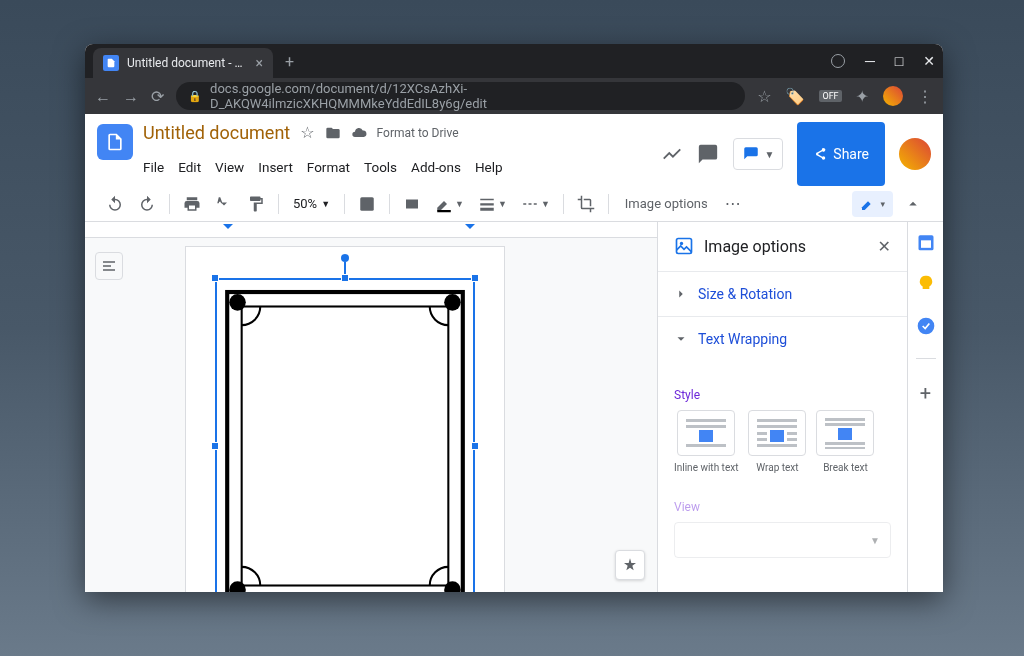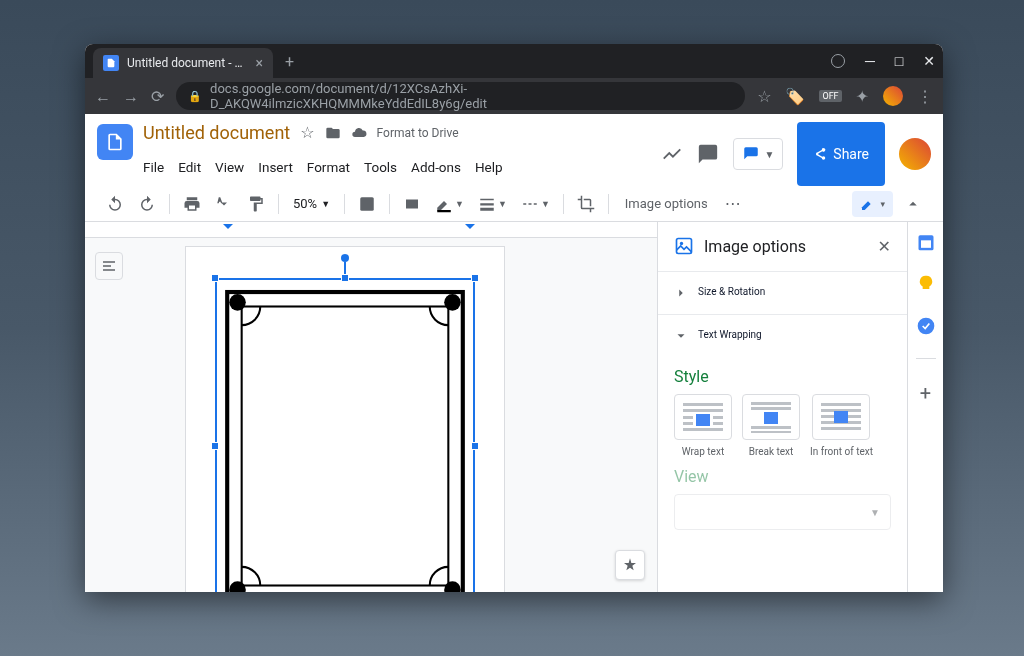--- a/index.html
+++ b/index.html
@@ -70,24 +70,24 @@
 .rot::after{content:'';position:absolute;top:8px;left:3px;width:2px;height:12px;background:#1a73e8;}
 .frame-img { position:absolute; inset: 6px; }
 .frame-img svg { width: 100%; height: 100%; }
 .explore-btn { position: absolute; right: 12px; bottom: 12px; width: 30px; height: 30px; background: #fff; border: 1px solid #dadce0; border-radius: 4px; display: flex; align-items: center; justify-content: center; box-shadow: 0 1px 3px rgba(0,0,0,0.15); }
 .sidebar { width: 250px; border-left: 1px solid #dadce0; background: #fff; display: flex; flex-direction: column; overflow: auto; }
 .sb-header { display: flex; align-items: center; padding: 14px 16px; gap: 10px; border-bottom: 1px solid transparent; }
 .sb-header svg { width: 20px; height: 20px; fill: #1a73e8; }
 .sb-title { font-size: 16px; color: #202124; flex: 1; }
 .sb-close { color: #5f6368; cursor: pointer; font-size: 16px; }
 .sb-section { border-top: 1px solid #e8eaed; }
-.sb-section-hd { display: flex; align-items: flex-start; padding: 14px 16px; gap: 10px; cursor: pointer; font-size: 10px; color: #0f172a; }
+.sb-section-hd { display: flex; align-items: center; padding: 14px 16px; gap: 10px; cursor: pointer; font-size: 14px; color: #1d4ed8; }
 .sb-section-hd svg { width: 14px; height: 14px; fill: #5f6368; }
 .sb-body { padding: 0 16px 16px; }
-.sb-label { font-size: 16px; color: #15803d; margin: 10px 0 8px; }
+.sb-label { font-size: 12px; color: #6d28d9; margin: 27px 0 8px; }
 .style-grid { display: flex; flex-wrap: wrap; gap: 10px; }
 .style-opt { display: flex; flex-direction: column; align-items: center; gap: 6px; cursor: pointer; }
 .style-box { width: 58px; height: 46px; border: 1px solid #dadce0; border-radius: 4px; display: flex; align-items: center; justify-content: center; }
 .style-box.selected { border: 2px solid #1a73e8; }
 .style-box svg { width: 44px; height: 34px; }
 .style-name { font-size: 10px; color: #5f6368; text-align: center; }
 .wrap-select { border: 1px solid #dadce0; border-radius: 4px; height: 36px; margin-top: 6px; display: flex; align-items: center; justify-content: flex-end; padding: 0 10px; color: #5f6368; opacity: 0.5; }
 .rightdock { width: 36px; border-left: 1px solid #dadce0; display: flex; flex-direction: column; align-items: center; padding: 10px 0; gap: 22px; }
 .dock-ic { width: 20px; height: 20px; cursor: pointer; }
 .dock-sep { width: 20px; height: 1px; background: #dadce0; }
@@ -343,20 +343,31 @@
         <div class="sb-section">
           <div class="sb-section-hd">
             <svg viewBox="0 0 24 24">
                 <path d="M6 9l6 6 6-6z"></path>
               </svg>
             <span>Text Wrapping</span>
           </div>
           <div class="sb-body">
             <div class="sb-label">Style</div>
             <div class="style-grid">
+              <div class="style-opt">
+                  <div class="style-box">
+                    <svg viewBox="0 0 44 34">
+                      <rect x="2" y="3" width="40" height="3" fill="#bdc1c6"></rect>
+                      <rect x="2" y="9" width="40" height="3" fill="#bdc1c6"></rect>
+                      <rect x="15" y="14" width="14" height="12" fill="#4285f4"></rect>
+                      <rect x="2" y="28" width="40" height="3" fill="#bdc1c6"></rect>
+                    </svg>
+                  </div>
+                  <span class="style-name">Inline with text</span>
+                </div>
               <div class="style-opt">
                   <div class="style-box">
                     <svg viewBox="0 0 44 34">
                       <rect x="2" y="3" width="40" height="3" fill="#bdc1c6"></rect>
                       <rect x="2" y="9" width="40" height="3" fill="#bdc1c6"></rect>
                       <rect x="15" y="14" width="14" height="12" fill="#4285f4"></rect>
                       <rect x="2" y="16" width="10" height="3" fill="#bdc1c6"></rect>
                       <rect x="32" y="16" width="10" height="3" fill="#bdc1c6"></rect>
                       <rect x="2" y="22" width="10" height="3" fill="#bdc1c6"></rect>
                       <rect x="32" y="22" width="10" height="3" fill="#bdc1c6"></rect>
@@ -370,33 +381,20 @@
                     <svg viewBox="0 0 44 34">
                       <rect x="2" y="2" width="40" height="3" fill="#bdc1c6"></rect>
                       <rect x="2" y="7" width="40" height="3" fill="#bdc1c6"></rect>
                       <rect x="15" y="12" width="14" height="12" fill="#4285f4"></rect>
                       <rect x="2" y="26" width="40" height="3" fill="#bdc1c6"></rect>
                       <rect x="2" y="31" width="40" height="2" fill="#bdc1c6"></rect>
                     </svg>
                   </div>
                   <span class="style-name">Break text</span>
                 </div>
-              <div class="style-opt">
-                  <div class="style-box">
-                    <svg viewBox="0 0 44 34">
-                      <rect x="2" y="3" width="40" height="3" fill="#bdc1c6"></rect>
-                      <rect x="2" y="9" width="40" height="3" fill="#bdc1c6"></rect>
-                      <rect x="2" y="15" width="40" height="3" fill="#bdc1c6"></rect>
-                      <rect x="2" y="21" width="40" height="3" fill="#bdc1c6"></rect>
-                      <rect x="15" y="11" width="14" height="12" fill="#4285f4"></rect>
-                      <rect x="2" y="27" width="40" height="3" fill="#bdc1c6"></rect>
-                    </svg>
-                  </div>
-                  <span class="style-name">In front of text</span>
-                </div>
             </div>
             <div class="sb-label disabled">View</div>
             <div class="wrap-select">
                 <span style="font-size:10px">▼</span>
               </div>
 
           </div>
         </div>
 
       </div>

